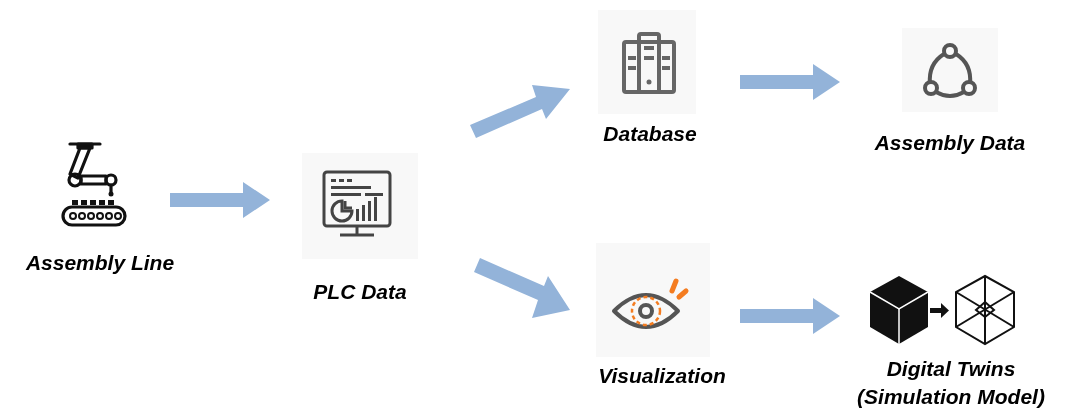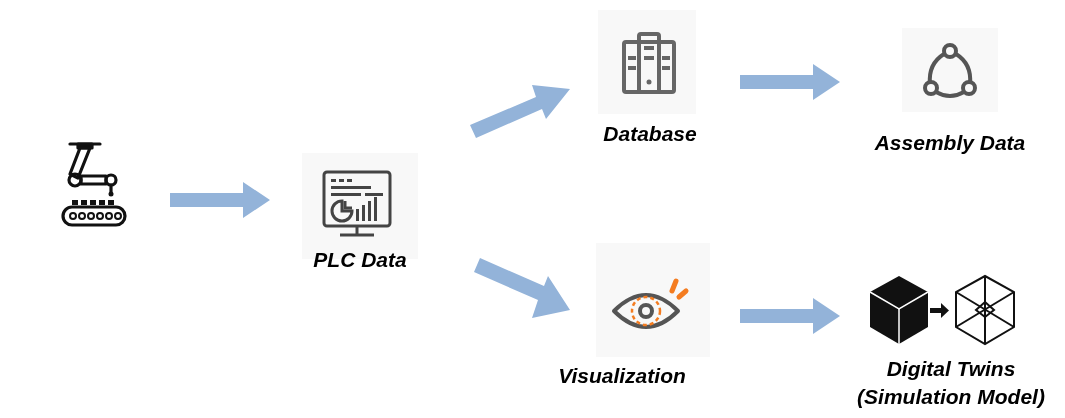--- a/index.html
+++ b/index.html
@@ -44,20 +44,21 @@
     <g fill="none" stroke="#111" stroke-width="2">
       <circle cx="15" cy="76" r="3"></circle>
       <circle cx="24" cy="76" r="3"></circle>
       <circle cx="33" cy="76" r="3"></circle>
       <circle cx="42" cy="76" r="3"></circle>
       <circle cx="51" cy="76" r="3"></circle>
       <circle cx="60" cy="76" r="3"></circle>
     </g>
   </svg>
   <div class="label" style="left:10px; top:249px; width:180px;">
+    <div>Assembly Line</div>
   </div>
 </div>
 
 <div>
   <div class="tile" style="left:302px; top:153px; width:116px; height:106px;"></div>
   <svg class="icon" style="left:320px; top:168px; width:76px; height:74px;" viewBox="0 0 76 74">
     <g fill="none" stroke="#444" stroke-width="3">
       <rect x="4" y="4" width="66" height="54" rx="3"></rect>
       <line x1="37" y1="58" x2="37" y2="66"></line>
       <line x1="20" y1="67" x2="54" y2="67"></line>
@@ -72,21 +73,21 @@
       <rect x="36" y="41" width="3" height="12"></rect>
       <rect x="42" y="37" width="3" height="16"></rect>
       <rect x="48" y="33" width="3" height="20"></rect>
       <rect x="54" y="29" width="3" height="24"></rect>
     </g>
     <g fill="none" stroke="#444" stroke-width="3">
       <path d="M22 33 A10 10 0 1 0 32 43 L22 43 Z"></path>
       <path d="M25 33 L25 40 L32 40"></path>
     </g>
   </svg>
-  <div class="label" style="left:290px; top:246px; width:140px;">PLC Data</div>
+  <div class="label" style="left:290px; top:278px; width:140px;">PLC Data</div>
 </div>
 
 <div>
   <div class="tile" style="left:598px; top:10px; width:98px; height:104px;"></div>
   <svg class="icon" style="left:620px; top:30px; width:58px; height:66px;" viewBox="0 0 58 66">
     <g fill="none" stroke="#666" stroke-width="4" stroke-linejoin="round">
       <rect x="4" y="12" width="50" height="50" rx="2"></rect>
       <rect x="19" y="4" width="20" height="58" rx="2"></rect>
     </g>
     <g fill="#666">
@@ -123,21 +124,21 @@
   <div class="tile" style="left:596px; top:243px; width:114px; height:114px;"></div>
   <svg class="icon" style="left:608px; top:275px; width:86px; height:66px;" viewBox="0 0 86 66">
     <path d="M6 36 Q38 4 70 36 Q38 68 6 36 Z" fill="none" stroke="#555" stroke-width="4" stroke-linejoin="round"></path>
     <circle cx="38" cy="36" r="14" fill="none" stroke="#f47c20" stroke-width="2.5" stroke-dasharray="4 3"></circle>
     <circle cx="38" cy="36" r="6" fill="none" stroke="#555" stroke-width="4"></circle>
     <g stroke="#f47c20" stroke-width="5" stroke-linecap="round">
       <line x1="64" y1="16" x2="68" y2="6"></line>
       <line x1="71" y1="22" x2="78" y2="16"></line>
     </g>
   </svg>
-  <div class="label" style="left:544px; top:362px; width:156px;">Visualization</div>
+  <div class="label" style="left:584px; top:362px; width:156px;">Visualization</div>
 </div>
 
 <div>
   <svg class="icon" style="left:866px; top:272px; width:154px; height:76px;" viewBox="0 0 154 76">
 
     <g>
       <polygon points="33,4 62,20 62,55 33,72 4,55 4,20" fill="#111"></polygon>
       <polyline points="4,20 33,37 62,20" fill="none" stroke="#fff" stroke-width="1.5"></polyline>
       <line x1="33" y1="37" x2="33" y2="72" stroke="#fff" stroke-width="1.5"></line>
     </g>

